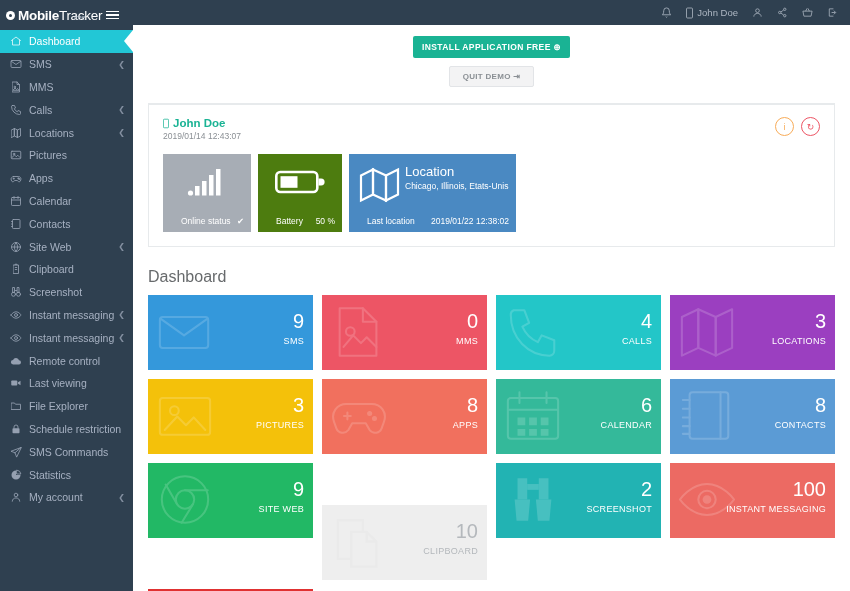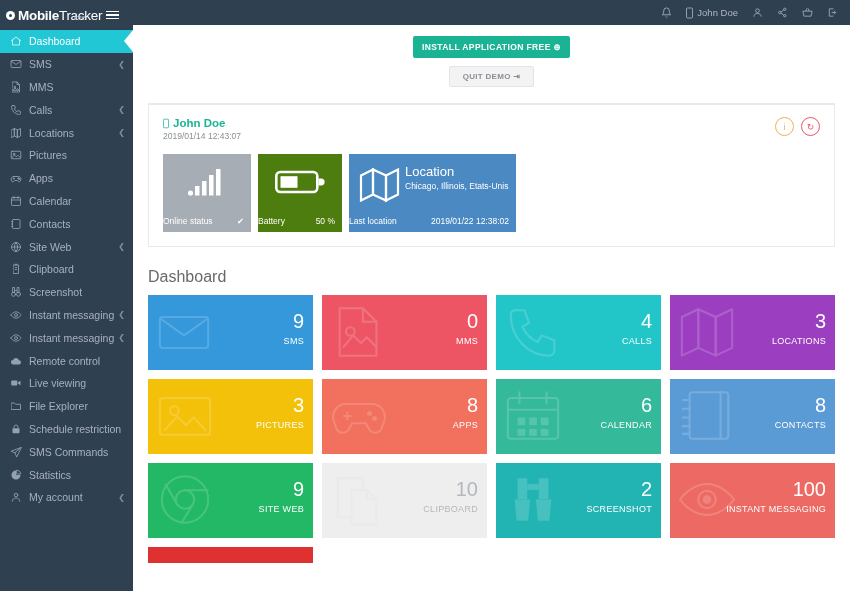--- a/index.html
+++ b/index.html
@@ -116,21 +116,21 @@
   .widgets { display:flex; gap:7px; margin-top:13px; }
   .w {
     height:78px; position:relative; color:#fff;
     display:flex; flex-direction:column; justify-content:flex-end;
   }
   .w-online { width:88px; background:#a7adb5; }
   .w-batt { width:84px; background:#4d7c0f; }
   .w-loc { width:167px; background:#4a89c2; }
   .w-foot {
     display:flex; align-items:center; justify-content:space-between;
-    padding:0 7px 6px 0; font-size:8.5px;
+    padding:0 7px 6px 18px; font-size:8.5px;
   }
   .w-ico-wrap {
     position:absolute; left:0; right:0; top:0; bottom:22px;
     display:flex; align-items:center; justify-content:center;
   }
   .w-loc .w-ico-wrap {
     justify-content:flex-start; padding-left:10px; bottom:20px; top:4px;
   }
   .w-loc-text { position:absolute; left:56px; top:10px; }
   .w-loc-title { font-size:13px; }
@@ -155,21 +155,21 @@
     opacity:.17;
   }
   .tile .t-num {
     position:absolute; right:9px; top:16px;
     font-size:20px; font-weight:300; line-height:1;
   }
   .tile .t-lbl {
     position:absolute; right:9px; top:41px;
     font-size:9px; letter-spacing:.3px;
   }
-  .tile.light { color:#b4b8bc; }
+  .tile.light { color:#b4b8bc;margin-top:42px; }
 
   .tile-partial { height:16px; }
 </style>
 </head>
 <body>
 
 <div class="app">
 
   <div class="sidebar">
     <div class="logo-bar">
@@ -331,21 +331,21 @@
           </span>
           <span class="lbl">Remote control</span>
         </li>
         <li class="">
           <span class="ico">
             <svg width="12" height="12" viewBox="0 0 24 24" fill="none" stroke="#a7b1c2" stroke-width="1.7" stroke-linecap="round" stroke-linejoin="round">
               <rect x="2.5" y="7" width="12" height="10" rx="1.6" fill="#a7b1c2" stroke="none"></rect>
               <path d="M15.5 11l5.5-3.4v8.8L15.5 13z" fill="#a7b1c2" stroke="none"></path>
             </svg>
           </span>
-          <span class="lbl">Live viewing</span>
+          <span class="lbl">Last viewing</span>
         </li>
         <li class="">
           <span class="ico">
             <svg width="12" height="12" viewBox="0 0 24 24" fill="none" stroke="#a7b1c2" stroke-width="1.7" stroke-linecap="round" stroke-linejoin="round">
               <path d="M3 6h6l2 2.5h10V19H3z"></path>
             </svg>
           </span>
           <span class="lbl">File Explorer</span>
         </li>
         <li class="">

